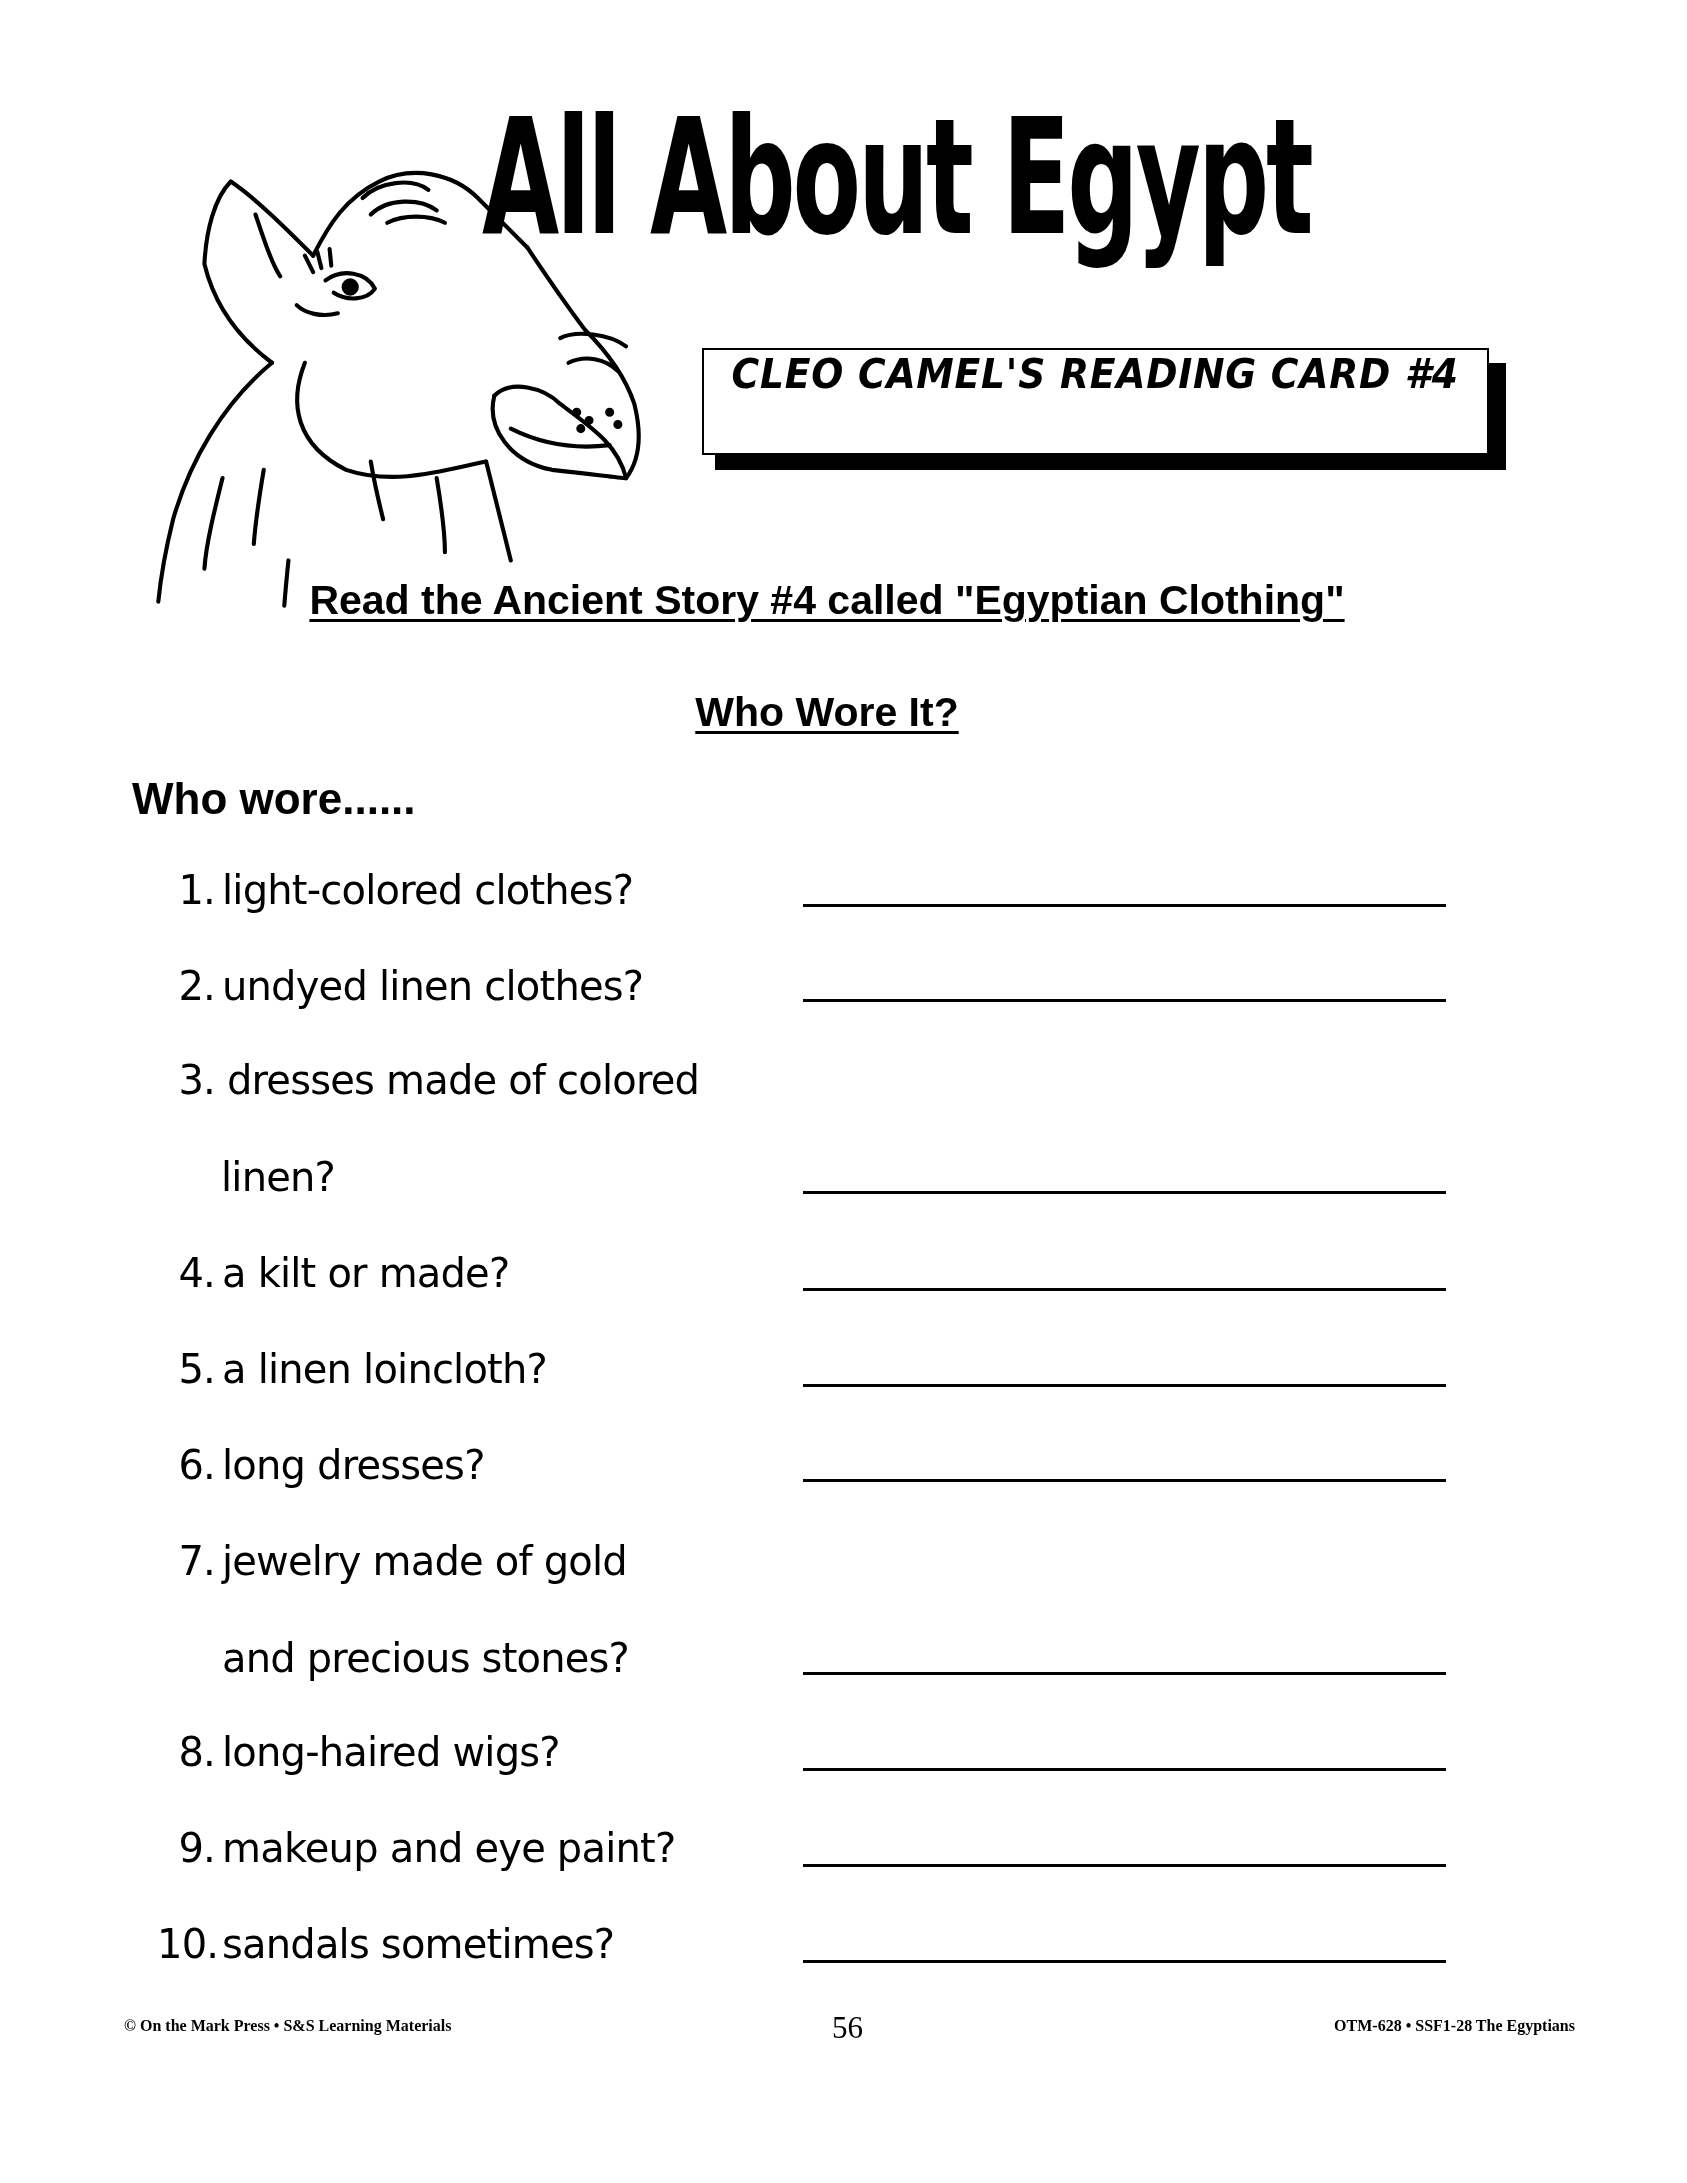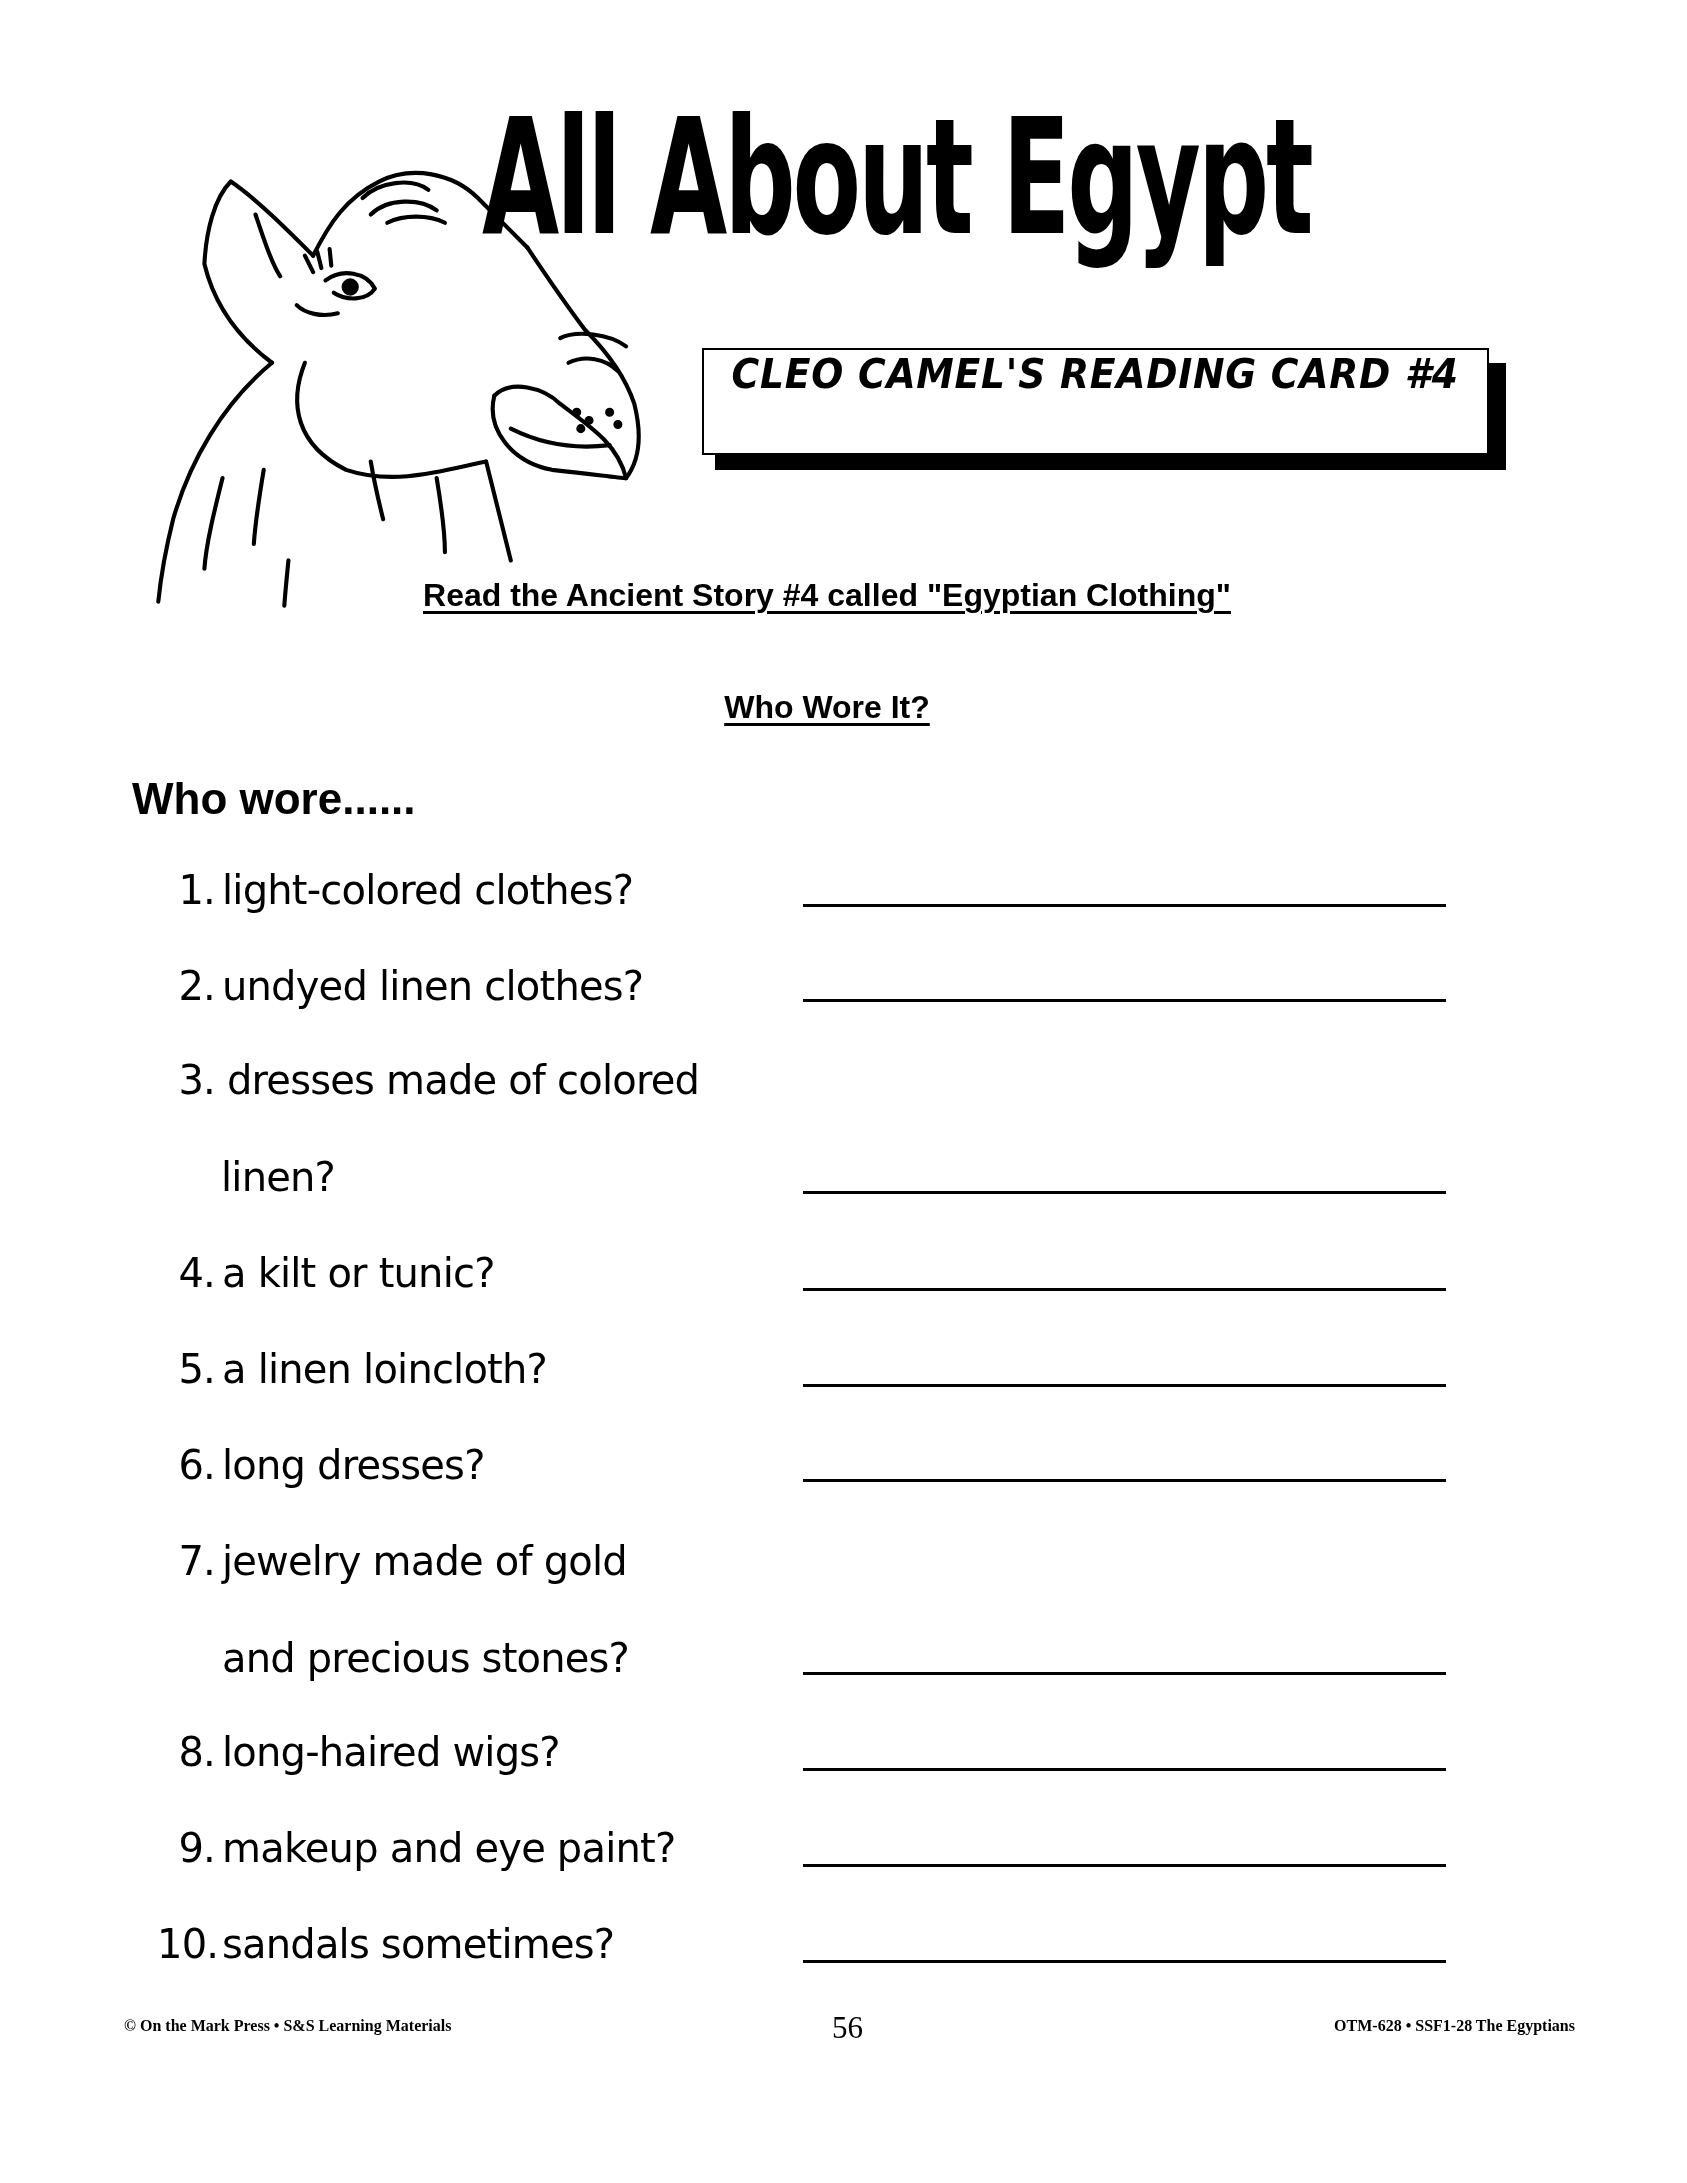--- a/index.html
+++ b/index.html
@@ -18,21 +18,21 @@
     background: #fff; border: 2.5px solid #000; box-sizing: border-box;
     display: flex; align-items: flex-start; justify-content: center;
   }
   .card span {
     font-family: "DejaVu Sans", sans-serif; font-weight: bold; font-style: italic;
     font-size: 41px; letter-spacing: 0.8px; white-space: nowrap;
     transform: scaleX(0.92);
   }
   .heading {
     font-family: "Liberation Sans", sans-serif; font-weight: bold;
-    font-size: 32px; text-decoration: underline; text-decoration-thickness: 3.3px;
+    font-size: 41px; text-decoration: underline; text-decoration-thickness: 3.3px;
     text-underline-offset: 5px; white-space: nowrap;
   }
   .h1 { left: 0; width: 1654px; text-align: center; top: 577px; }
   .h2 { left: 0; width: 1654px; text-align: center; top: 671px; margin-top: 18px; }
   .lead { left: 132px; top: 774px; font-family: "Liberation Sans", sans-serif; font-weight: bold; font-size: 44px; }
   .q { font-family: "DejaVu Sans", sans-serif; font-size: 40px; line-height: 1; white-space: nowrap; letter-spacing: -0.8px; }
   .qnum { position: absolute; text-align: right; width: 58px; }
   .qtext { position: absolute; left: 222px; }
   .ans { position: absolute; left: 803px; width: 643px; height: 3.3px; background: #000; }
   .footer { top: 2017px; font-family: "Liberation Serif", serif; font-weight: bold; font-size: 16px; white-space: nowrap; }
@@ -102,21 +102,21 @@
     <span class="qnum" style="left:157px">3.</span>
     <span class="qtext" style="left:227px">dresses made of colored</span>
   </div>
   <div class="abs" style="top:1157px;left:0;">
     <span class="qtext" style="left:221px">linen?</span>
   </div>
   <div class="ans" style="top:1191px"></div>
 
   <div class="abs" style="top:1253px;left:0;">
     <span class="qnum" style="left:157px">4.</span>
-    <span class="qtext">a kilt or tunic?</span>
+    <span class="qtext">a kilt or made?</span>
   </div>
   <div class="ans" style="top:1288px"></div>
 
   <div class="abs" style="top:1349px;left:0;">
     <span class="qnum" style="left:157px">5.</span>
     <span class="qtext">a linen loincloth?</span>
   </div>
   <div class="ans" style="top:1384px"></div>
 
   <div class="abs" style="top:1445px;left:0;">

